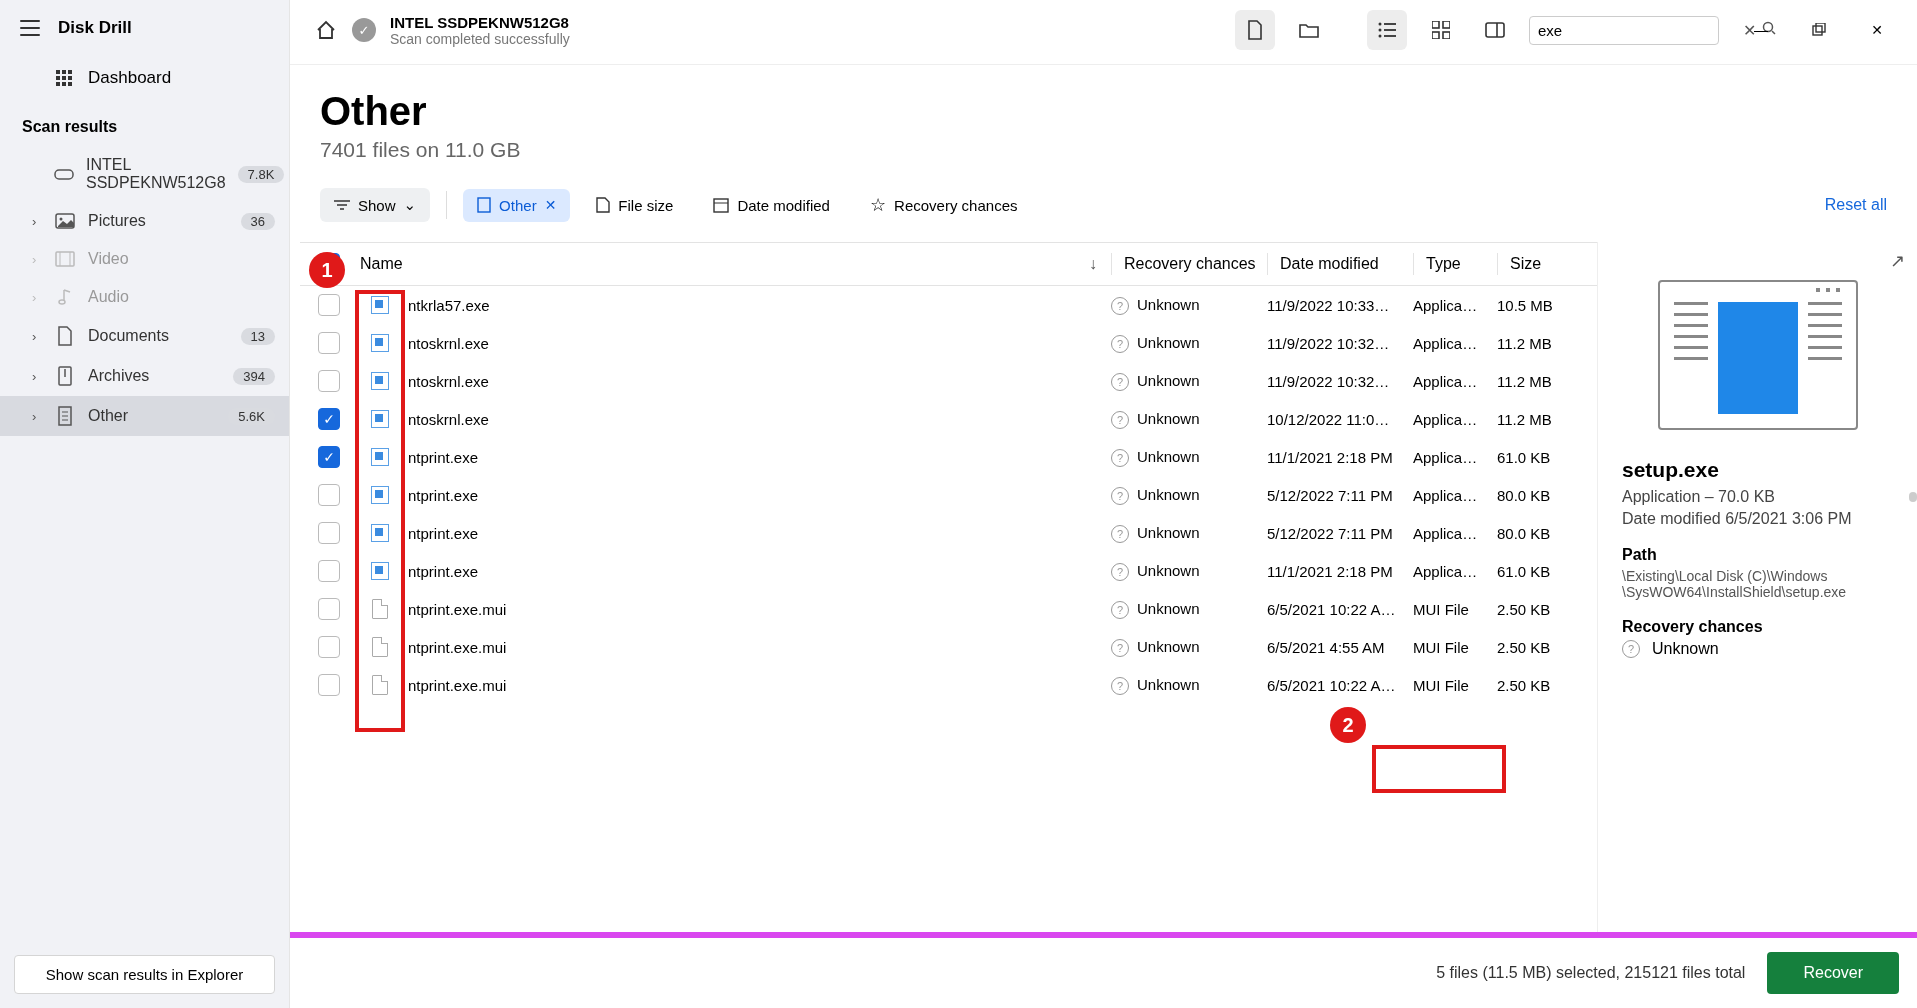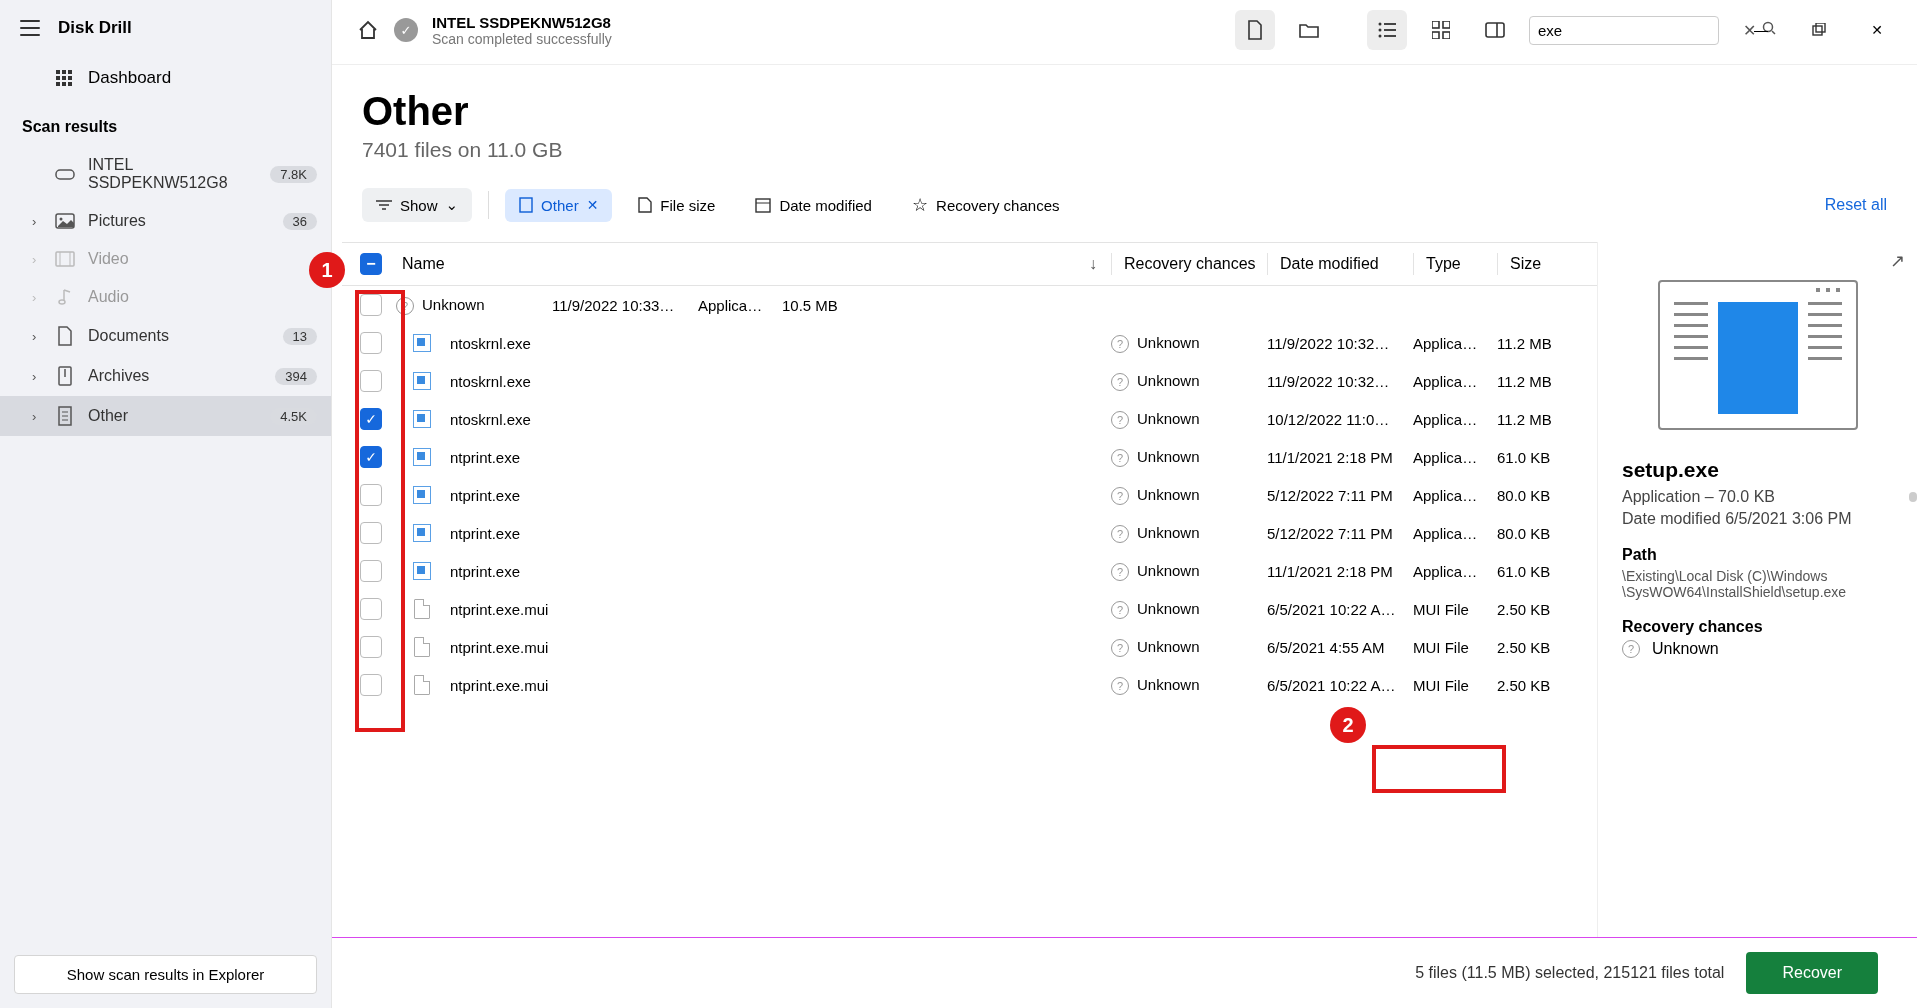--- a/index.html
+++ b/index.html
@@ -1,18 +1,18 @@
 <!DOCTYPE html>
 <html><head>
 <meta charset="utf-8">
 <style>
 * { margin: 0; padding: 0; box-sizing: border-box; font-family: "Segoe UI", Arial, sans-serif; }
 body { background: #fff; width: 1917px; height: 1008px; overflow: hidden; position: relative; }
 .app { display: flex; height: 100%; }
-.sidebar { width: 332px; background: #f1f2f6; border-right: 1px solid #e5e5e5; display: flex; flex-direction: column; }
+.sidebar { width: 290px; background: #f1f2f6; border-right: 1px solid #e5e5e5; display: flex; flex-direction: column; }
 .sidebar-top { display: flex; align-items: center; padding: 18px 20px; gap: 18px; }
 .hamburger { width: 20px; height: 16px; display: flex; flex-direction: column; justify-content: space-between; cursor: pointer; }
 .hamburger span { height: 2px; background: #333; border-radius: 1px; }
 .app-title { font-size: 17px; font-weight: 600; }
 .dashboard-item { display: flex; align-items: center; gap: 16px; padding: 12px 20px 12px 56px; cursor: pointer; }
 .dashboard-icon { display: grid; grid-template-columns: repeat(3,4px); grid-template-rows: repeat(3,4px); gap: 2px; }
 .dashboard-icon span { background: #333; }
 .section-label { font-size: 16px; font-weight: 600; padding: 18px 20px 10px 22px; }
 .sb-item { display: flex; align-items: center; padding: 10px 14px 10px 32px; gap: 12px; cursor: pointer; position: relative; }
 .sb-item .chev { width: 10px; font-size: 13px; color: #555; }
@@ -70,21 +70,21 @@
 .open-ext { position:absolute; right:12px; top:8px; font-size:18px; color:#555; cursor:pointer; }
 .preview-box { border:2px solid #888; border-radius:4px; width:200px; height:150px; margin:20px auto 28px auto; position:relative; background:#fff; padding:20px 14px 14px 14px; display:flex; gap:10px; }
 .preview-box::before { content:""; position:absolute; top:6px; right:10px; width:30px; height:4px; background: repeating-linear-gradient(to right,#888 0 4px, transparent 4px 10px); }
 .pv-lines { flex:1; display:flex; flex-direction:column; gap:8px; }
 .pv-lines span { height:3px; background:#888; }
 .pv-img { width:80px; background:#1f87e8; }
 .sp-title { font-size:21px; font-weight:600; margin-bottom:6px; }
 .sp-sub { font-size:16px; color:#444; margin-bottom:4px; }
 .sp-label { font-size:16px; font-weight:600; margin-top:18px; margin-bottom:4px; }
 .sp-path { font-size:14px; color:#555; }
-.bottom-bar { border-top:1px solid #d946ef; padding:14px 39px; display:flex; align-items:center; justify-content:flex-end; gap:22px; }
+.bottom-bar { border-top:6px solid #d946ef; padding:14px 18px; display:flex; align-items:center; justify-content:flex-end; gap:22px; }
 .status-txt { font-size:16px; color:#333; }
 .recover-btn { background:#15803d; color:#fff; border:none; border-radius:4px; padding:12px 36px; font-size:16px; cursor:pointer; }
 .callout-box { position:absolute; border:4px solid #e01919; pointer-events:none; z-index:50; }
 .callout-circ { position:absolute; width:36px; height:36px; border-radius:50%; background:#e01919; color:#fff; display:flex; align-items:center; justify-content:center; font-size:20px; font-weight:700; z-index:60; }
 svg { display:block; }
 .sort-arrow { color:#555; margin-left:auto; margin-right:14px; }
 .scrollbar-stub { position:absolute; right:0; top:250px; width:8px; height:10px; background:#ccc; border-radius:4px; }
 </style>
 </head>
 <body>
@@ -190,21 +190,21 @@
       <span class="chev">›</span>
       <span class="ic">
           <svg width="16" height="20" viewBox="0 0 16 20">
             <rect x="2" y="1" width="12" height="18" fill="none" stroke="#555" stroke-width="1.5"></rect>
             <line x1="5" y1="6" x2="11" y2="6" stroke="#555"></line>
             <line x1="5" y1="10" x2="11" y2="10" stroke="#555"></line>
             <line x1="5" y1="14" x2="11" y2="14" stroke="#555"></line>
           </svg>
         </span>
       <span class="lbl">Other</span>
-      <span class="badge">4.5K</span>
+      <span class="badge">5.6K</span>
     </div>
 
     <div class="sidebar-footer">
       <button class="explorer-btn">Show scan results in Explorer</button>
     </div>
   </div>
 
   <div class="main">
     <div class="topbar">
       <div class="home-ic">
@@ -327,20 +327,26 @@
           </div>
           <div class="col-rec hdr-border">Recovery chances</div>
           <div class="col-date hdr-border">Date modified</div>
           <div class="col-type hdr-border">Type</div>
           <div class="col-size hdr-border">Size</div>
         </div>
         <div id="rows">
             <div class="row">
               <div class="col-chk">
                 <div class="chk "></div>
+              </div>
+              <div class="col-name">
+                <div class="file-ic">
+                  <div class="exe-ic"></div>
+                </div>
+                <span>ntkrla57.exe</span>
               </div>
               <div class="col-rec"><span class="qmark">?</span><span>Unknown</span></div>
               <div class="col-date">11/9/2022 10:33…</div>
               <div class="col-type">Applica…</div>
               <div class="col-size">10.5 MB</div>
             </div>
             <div class="row">
               <div class="col-chk">
                 <div class="chk "></div>
               </div>

